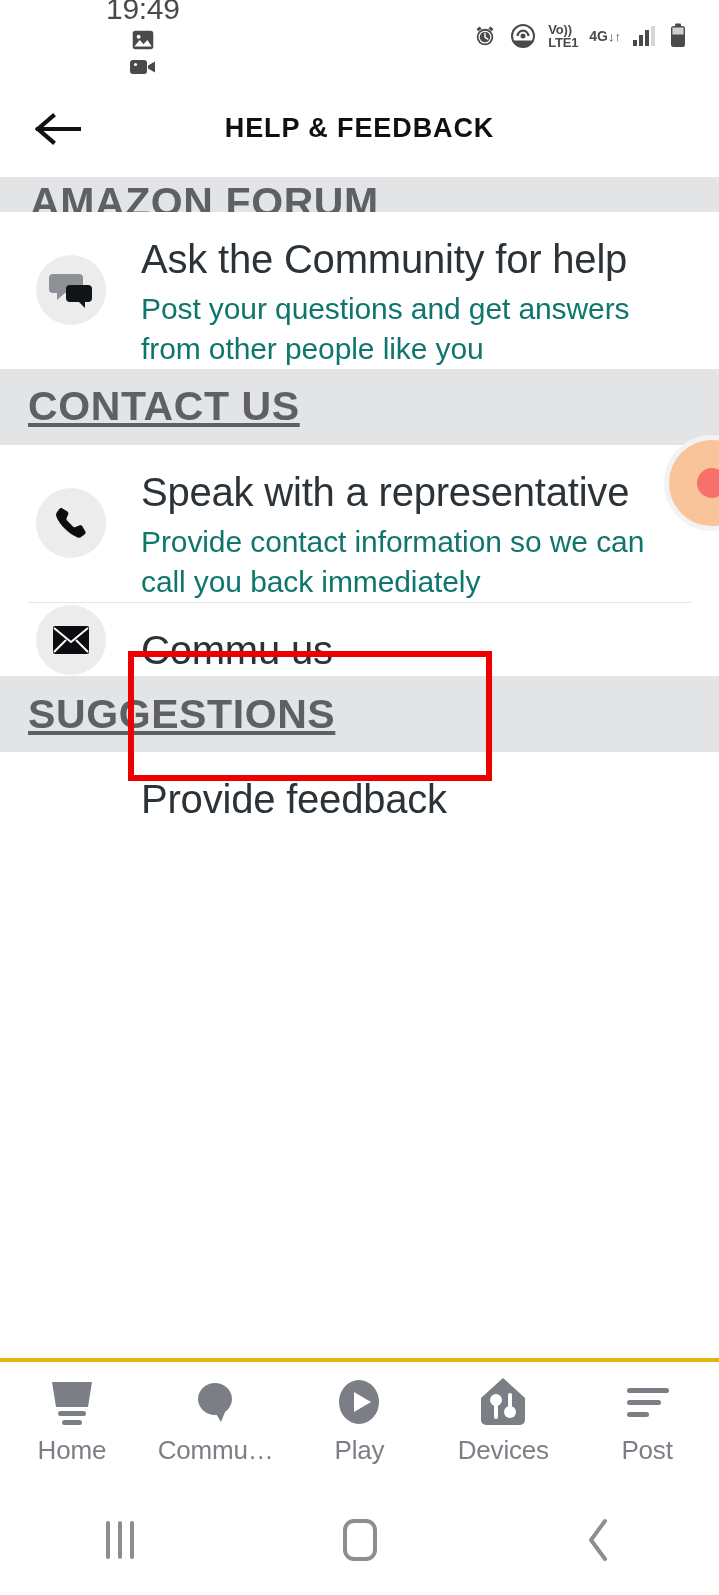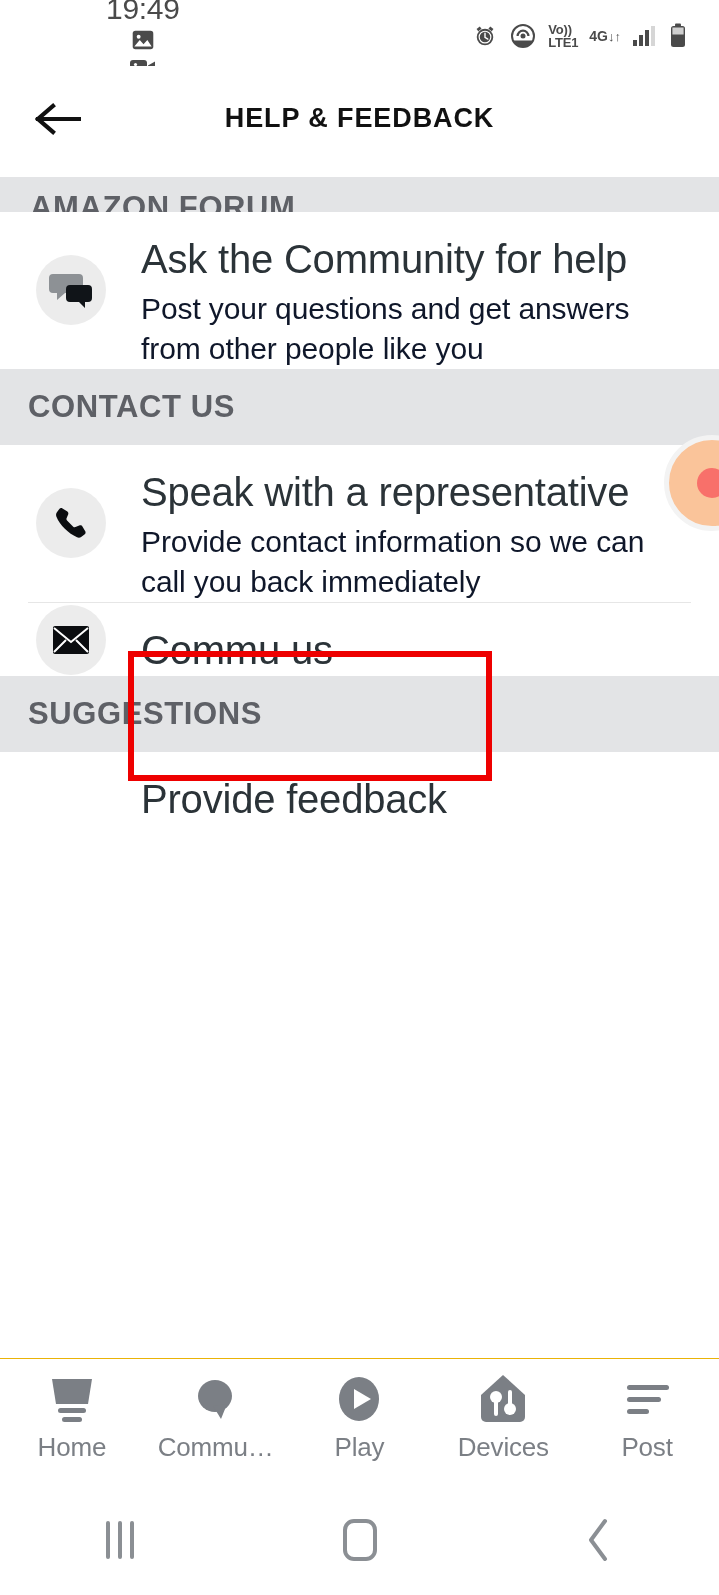--- a/index.html
+++ b/index.html
@@ -67,21 +67,21 @@
     align-items: center;
     line-height: 1.0;
     font-size: 14px;
     font-weight: bold;
     color: #4a4a4a;
   }
 
   
   .appbar {
     position: absolute;
-    top: 66px; left: 0;
+    top: 76px; left: 0;
     width: 719px; height: 105px;
     background: #ffffff;
     display: flex;
     align-items: center;
   }
   .back-btn {
     position: absolute;
     left: 30px;
     width: 56px; height: 56px;
     display: flex;
@@ -115,25 +115,26 @@
     align-items: flex-end;
     padding: 0 30px;
     overflow: hidden;
   }
   .section-header.full {
     height: 76px;
     align-items: center;
     padding-left: 28px;
   }
   .section-header .sh-text {
-    font-size: 31px;
+    font-size: 41px;
     font-weight: bold;
     color: #5e6066;
     letter-spacing: 0.6px;
     white-space: nowrap;
+    text-decoration: underline;
   }
   
   .section-header.clipped .sh-text {
     position: relative;
     top: 14px;
   }
 
   .row {
     position: relative;
     display: flex;
@@ -163,21 +164,21 @@
   .row-title {
     font-size: 40px;
     font-weight: 400;
     color: #2b3338;
     line-height: 1.28;
     letter-spacing: -0.2px;
   }
   .row-desc {
     font-size: 30px;
     font-weight: 400;
-    color: #0f172a;
+    color: #0f766e;
     line-height: 1.33;
     margin-top: 4px;
     letter-spacing: -0.1px;
   }
   .divider {
     height: 1px;
     background: #e6e6e6;
     margin-left: 28px;
     margin-right: 28px;
   }
@@ -212,21 +213,21 @@
   .tabbar {
     position: absolute;
     left: 0;
     top: 1358px;
     width: 719px;
     height: 127px;
     background: #ffffff;
     display: flex;
     align-items: flex-start;
     padding-top: 14px;
-    border-top: 1px solid #eab308;
+    border-top: 4px solid #eab308;
   }
   .tab {
     flex: 1;
     display: flex;
     flex-direction: column;
     align-items: center;
     gap: 7px;
     cursor: pointer;
   }
   .tab-ico {

